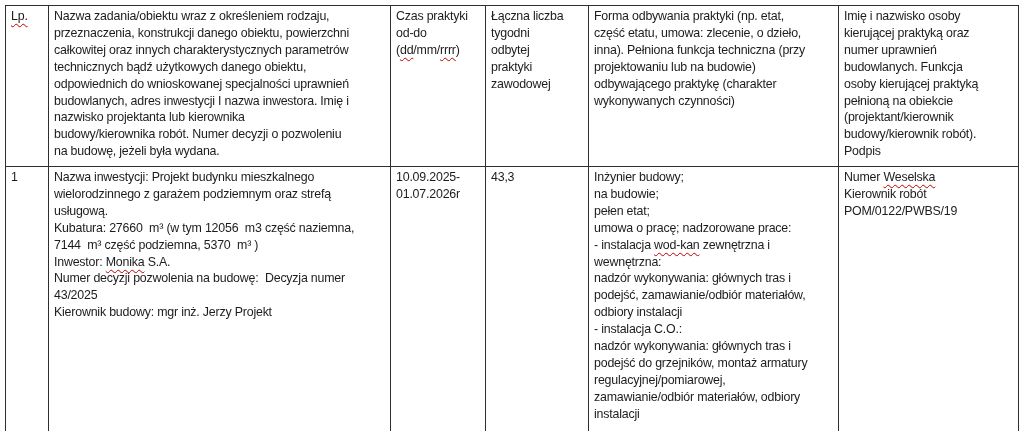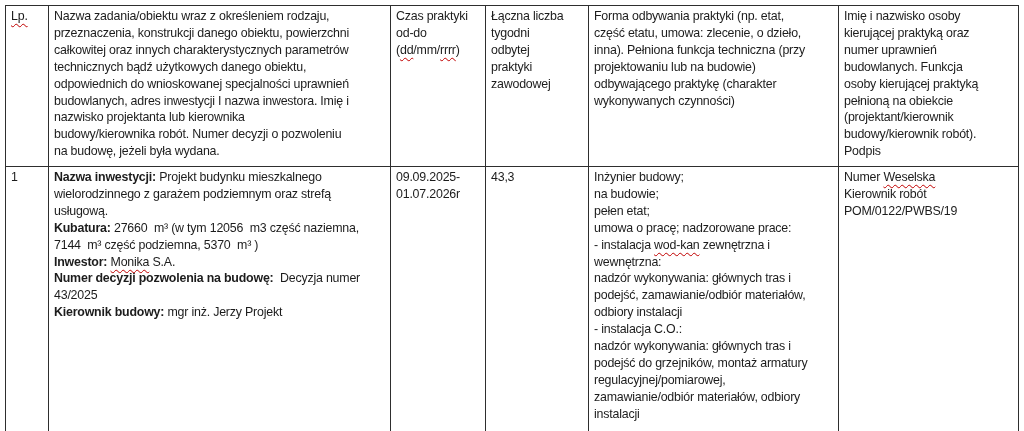--- a/index.html
+++ b/index.html
@@ -26,21 +26,21 @@
     padding: 2px 5px 2px 5px;
     font-size: 12.4px;
     line-height: 16.9px;
     letter-spacing: -0.2px;
     white-space: pre-wrap;
     overflow: hidden;
     word-wrap: break-word;
   }
   tr.header-row td { height: 156px; }
   tr.data-row td { height: 260px; }
-  .b { font-weight: bold; text-align: right; }
+  .b { font-weight: normal; text-align: right; }
   .wavy {
     text-decoration-line: underline;
     text-decoration-style: wavy;
     text-decoration-color: #c00000;
     text-decoration-thickness: 1px;
     text-underline-offset: 3px;
   }
 </style>
 </head>
 <body>
@@ -95,21 +95,21 @@
       <td>1</td>
       <td><span class="b">Nazwa inwestycji:</span><span> Projekt budynku mieszkalnego
 wielorodzinnego z garażem podziemnym oraz strefą
 usługową.
 </span><span class="b">Kubatura:</span><span> 27660  m³ (w tym 12056  m3 część naziemna,
 7144  m³ część podziemna, 5370  m³ )
 </span><span class="b">Inwestor:</span><span> </span><span class="wavy">Monika</span><span> S.A.
 </span><span class="b">Numer decyzji pozwolenia na budowę:</span><span>  Decyzja numer
 43/2025
 </span><span class="b">Kierownik budowy:</span><span> mgr inż. Jerzy Projekt</span></td>
-      <td>09.09.2025-
+      <td>10.09.2025-
 01.07.2026r</td>
       <td>43,3</td>
       <td><span>Inżynier budowy;
 na budowie;
 pełen etat;
 umowa o pracę; nadzorowane prace:
 - instalacja </span><span class="wavy">wod-kan</span><span> zewnętrzna i
 wewnętrzna:
 nadzór wykonywania: głównych tras i
 podejść, zamawianie/odbiór materiałów,

